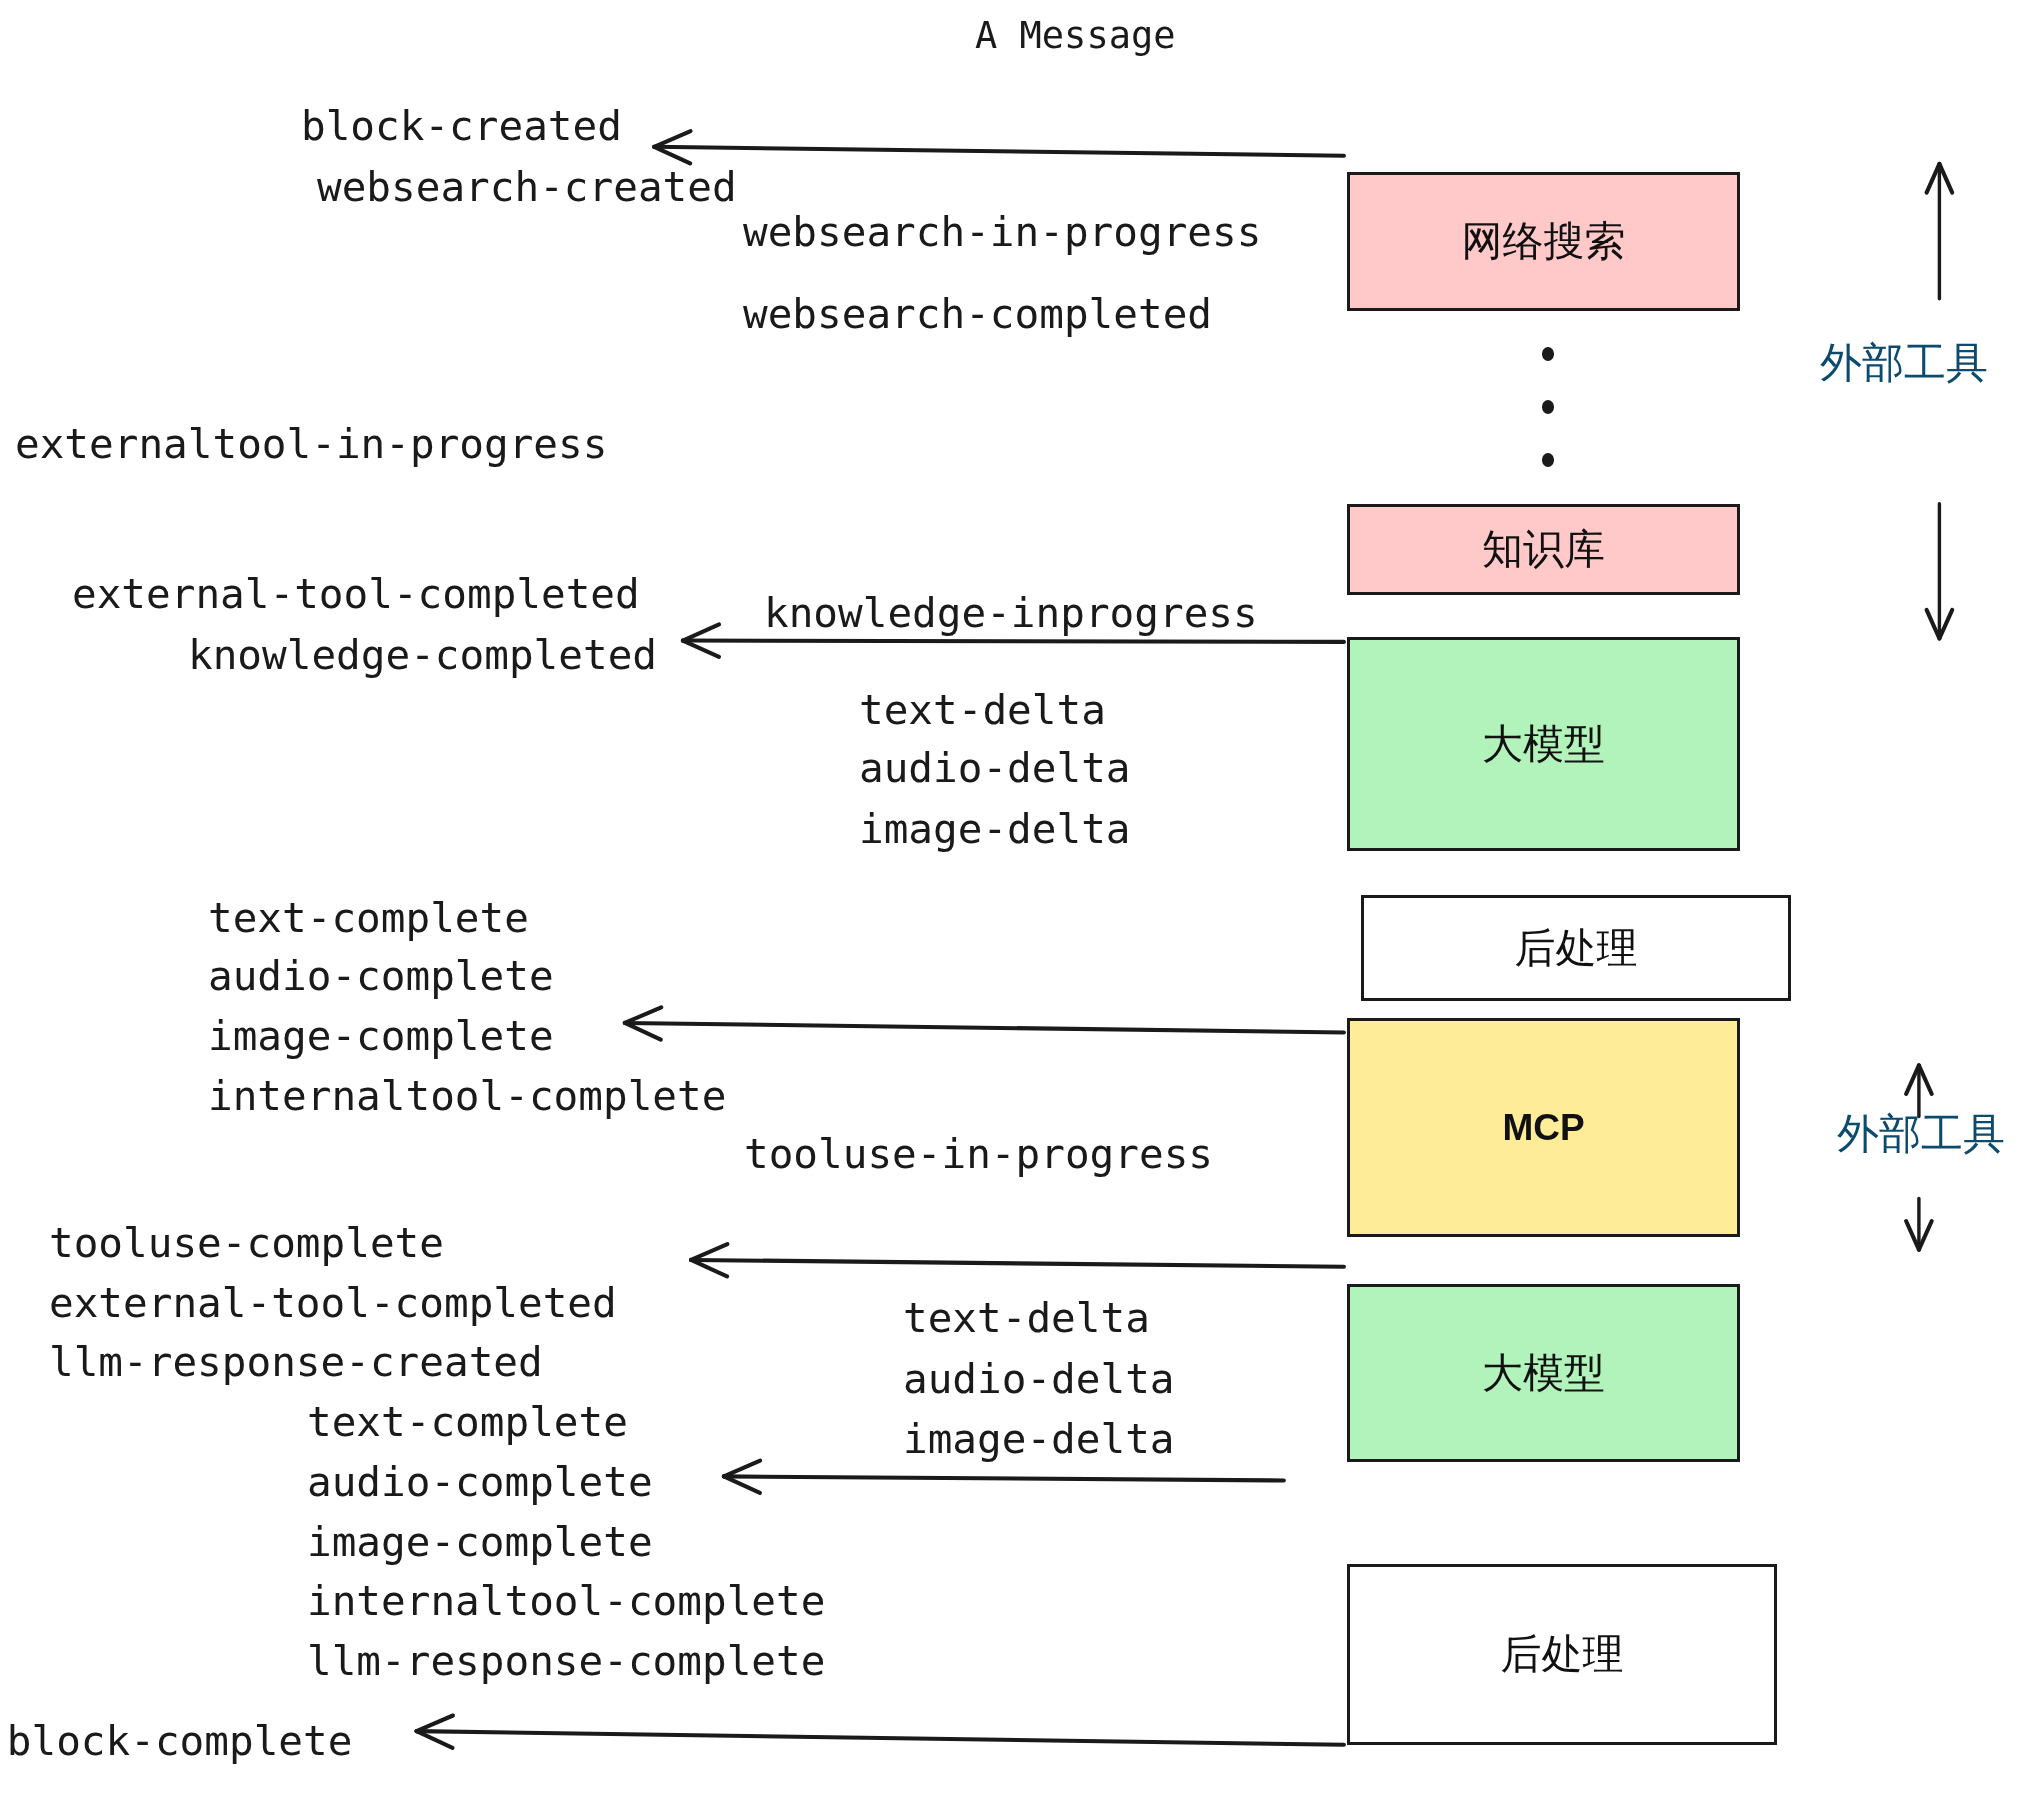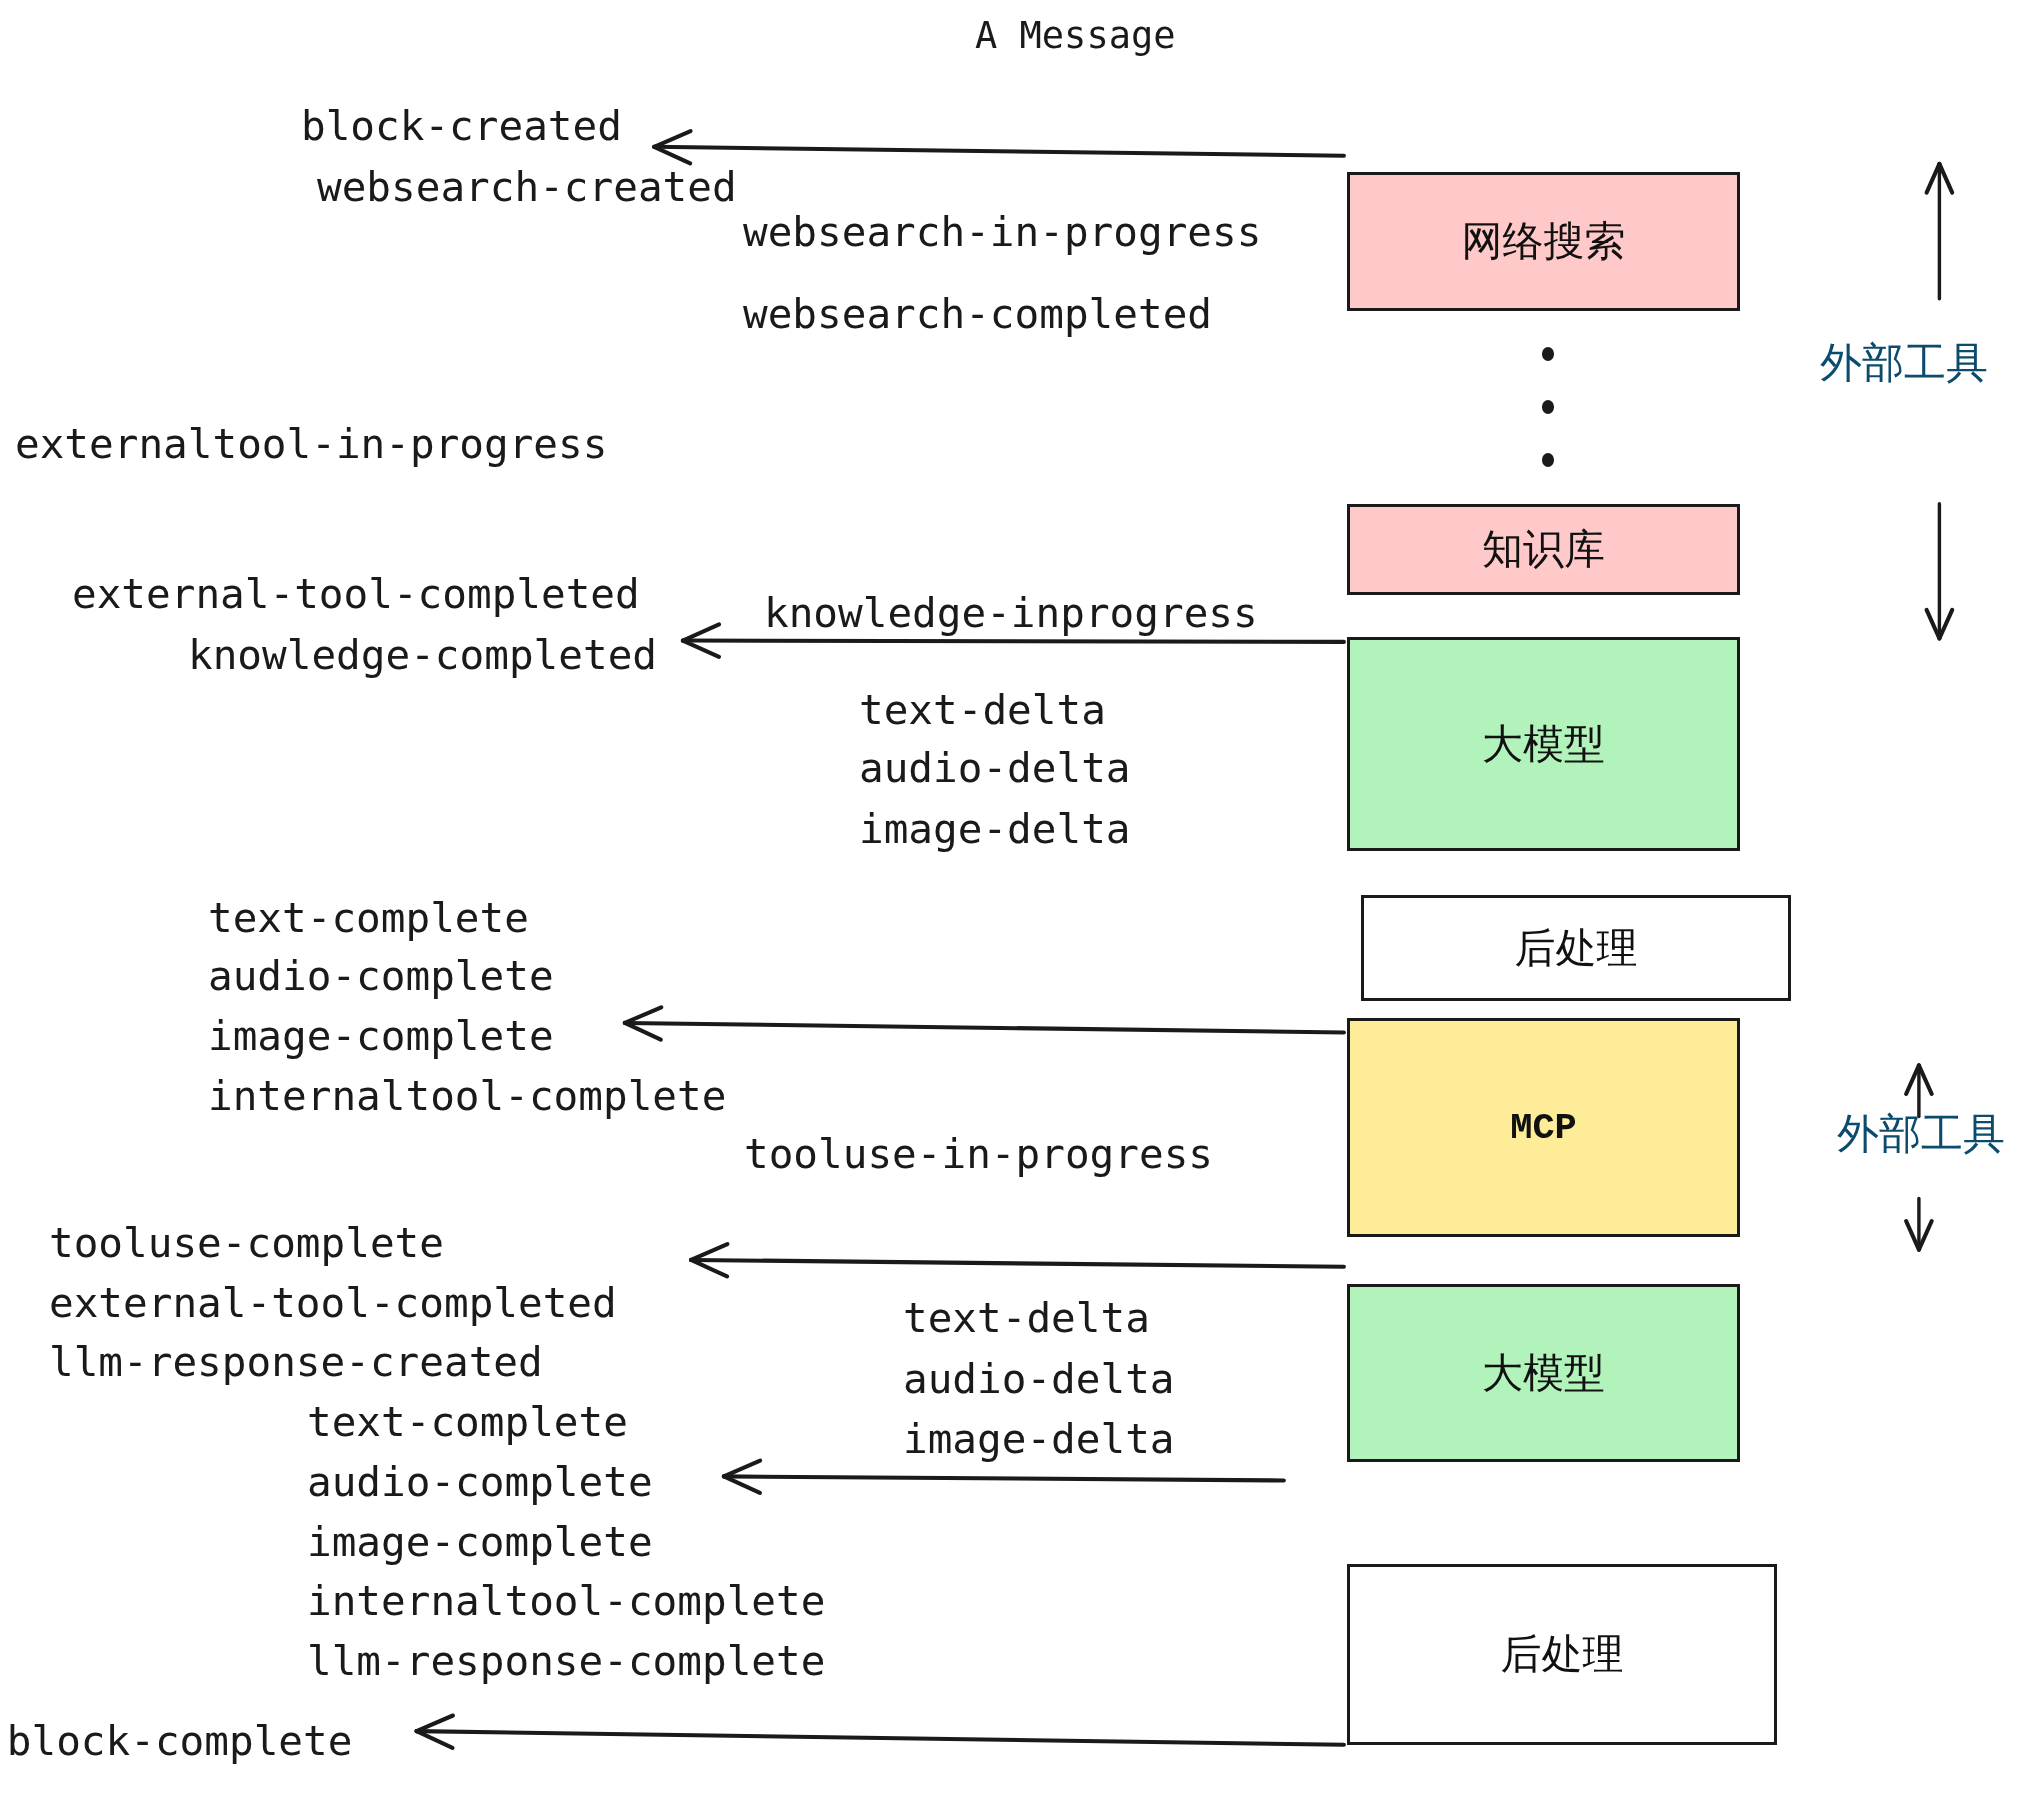--- a/index.html
+++ b/index.html
@@ -8,21 +8,21 @@
   #stage{position:absolute;inset:0;}
 
   .lbl{position:absolute;white-space:nowrap;font-family:"DejaVu Sans Mono","Liberation Mono",monospace;
        font-size:41px;letter-spacing:0px;color:#1a1a1a;line-height:1;}
   .title{position:absolute;white-space:nowrap;font-family:"DejaVu Sans Mono","Liberation Mono",monospace;
          font-size:37px;color:#1a1a1a;}
 
   .box{position:absolute;box-sizing:border-box;border:3.4px solid #1a1a1a;
        display:flex;align-items:center;justify-content:center;}
   .box span{font-family:"DejaVu Sans","Liberation Sans",sans-serif;font-size:41px;color:#111;}
-  .box.mcp span{font-family:Liberation Mono, monospace;font-size:37px;font-weight:600;}
+  .box.mcp span{font-family:Liberation Sans, sans-serif;font-size:37px;font-weight:600;}
 
   .dots{position:absolute;display:flex;flex-direction:column;align-items:center;justify-content:space-between;}
   .dots i{display:block;width:12.3px;height:13.7px;border-radius:50%;background:#1a1a1a;}
 
   .cn{position:absolute;white-space:nowrap;font-family:"DejaVu Sans","Liberation Sans",sans-serif;
       font-size:42px;color:#0c4a6e;}
 
   svg.arrows{position:absolute;left:0;top:0;width:2035px;height:1796px;overflow:visible;}
 </style>
 </head>

